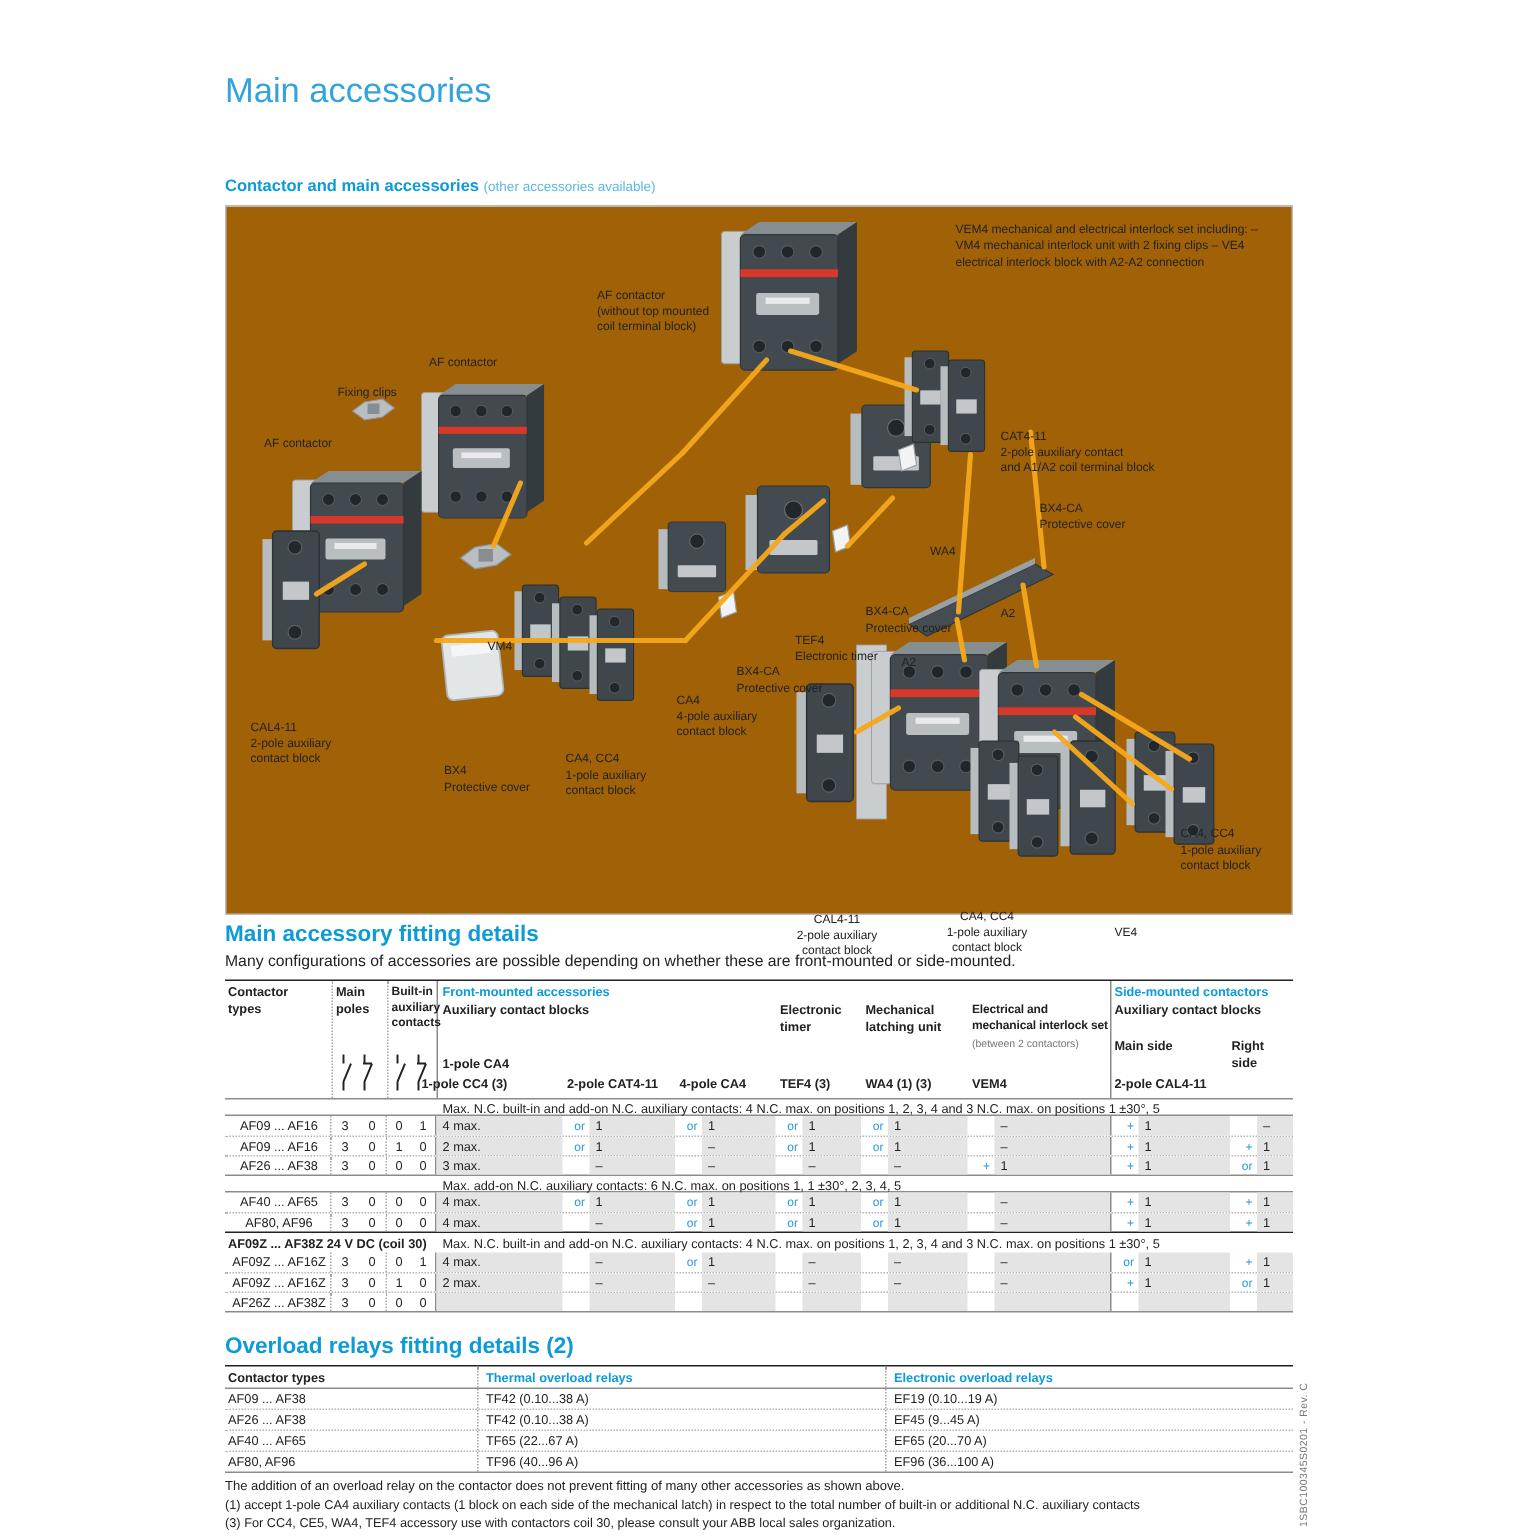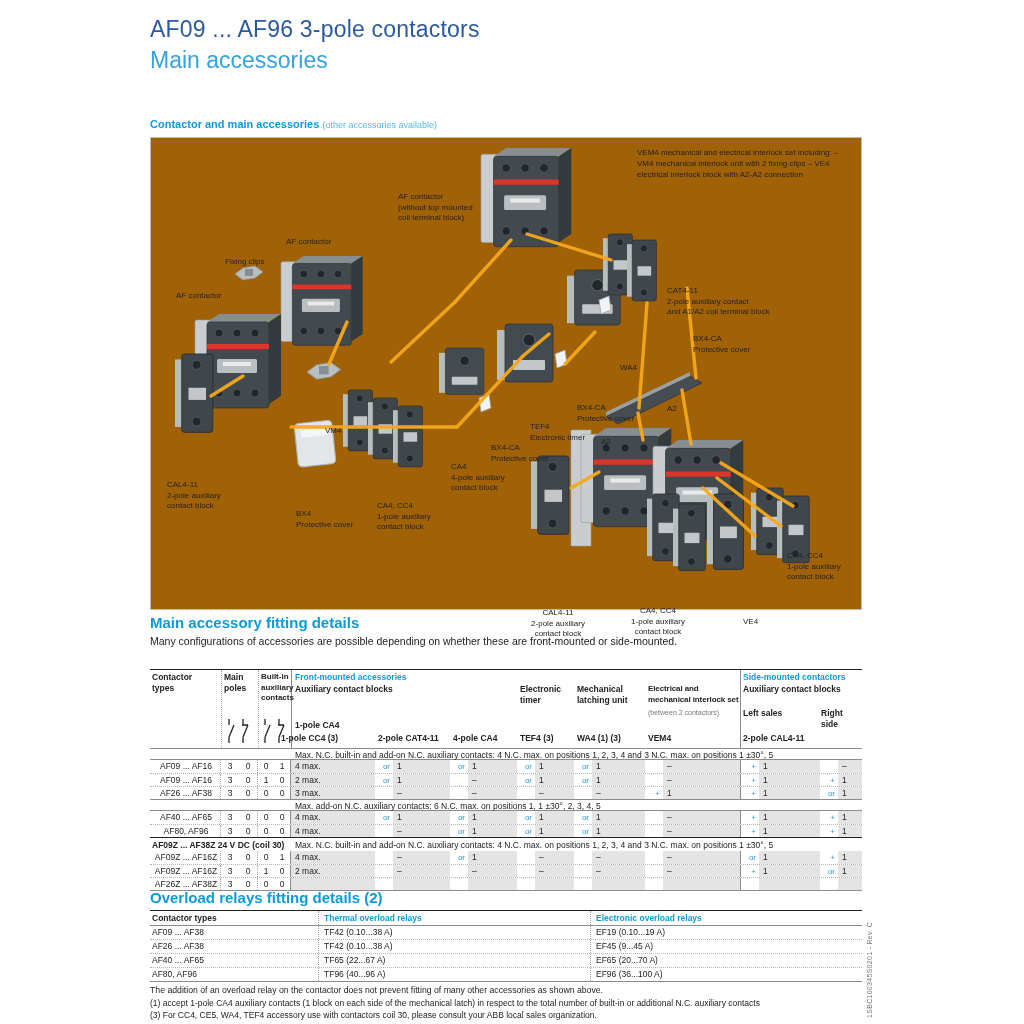--- a/index.html
+++ b/index.html
@@ -16,21 +16,21 @@
   .diagram{position:absolute;left:150px;top:137px;width:710px;height:471px;border:1px solid #bcbcbc;background:#a16207;}
   .dl{position:absolute;font-size:8px;line-height:10.5px;color:#222;}
   .dl b{font-weight:normal;margin-top:44px;}
   .dl .ln{display:block;}
   .dl.ctr{text-align:center;}
   .vemnote{position:absolute;left:486px;top:9px;width:220px;font-size:8px;line-height:11px;color:#222;}
   
   .sec-fit{position:absolute;left:150px;top:614px;width:712px;}
   .sec-ov{position:absolute;left:150px;top:889px;width:712px;}
   h3.secttl{margin:0 0 4px 0;font-size:15px;font-weight:bold;color:var(--blueSec);}
-  .intro{margin:0 0 22px 0;font-size:10.5px;color:#222;}
+  .intro{margin:0 0 6px 0;font-size:10.5px;color:#222;}
   
   .fit{width:712px;border-top:1.4px solid #222;border-bottom:1px solid #8c8c8c;box-sizing:border-box;}
   .fit-head{position:relative;height:78px;font-size:8.5px;box-sizing:border-box;}
   .fh{position:absolute;white-space:pre-line;line-height:10.5px;}
   .fh.b{font-weight:bold;}
   .fh.blue{color:var(--blueSec);font-weight:bold;}
   .fh.small{font-size:7px;color:#777;}
   .vline{position:absolute;top:0;height:78px;width:0;}
   .vdot{border-left:1px dotted #a8a8a8;}
   .vsol{border-left:1px solid #8c8c8c;}
@@ -64,21 +64,20 @@
   .fnotes{margin-top:2px;font-size:8.5px;line-height:12px;color:#222;}
   .fnotes div{margin:0;}
   .docnum{position:absolute;left:866px;top:886px;height:132px;writing-mode:vertical-rl;
           transform:rotate(180deg);font-size:7px;color:#777;letter-spacing:.3px;}
 </style>
 </head>
 <body>
 
 <div class="page">
 
-  <div class="h1">AF09 ... AF96  3-pole contactors</div>
   <div class="h2">Main accessories</div>
 
   <div class="dg-head">
     <b>Contactor and main accessories</b>
     <span class="sub">(other accessories available)</span>
   </div>
 
   <div class="diagram">
     <svg width="710" height="471" viewBox="0 0 710 471">
       <defs>
@@ -300,21 +299,21 @@
         <div class="fh small" style="left:498px;top:38px">(between 2 contactors)</div>
         <div class="fh b" style="left:145px;top:50px">1-pole CA4</div>
         <div class="fh b" style="left:131px;top:63px">1-pole CC4 (3)</div>
         <div class="fh b" style="left:228px;top:63px">2-pole CAT4-11</div>
         <div class="fh b" style="left:303px;top:63px">4-pole CA4</div>
         <div class="fh b" style="left:370px;top:63px">TEF4 (3)</div>
         <div class="fh b" style="left:427px;top:63px">WA4 (1) (3)</div>
         <div class="fh b" style="left:498px;top:63px">VEM4</div>
         <div class="fh blue" style="left:593px;top:2px">Side-mounted contactors</div>
         <div class="fh b" style="left:593px;top:14px">Auxiliary contact blocks</div>
-        <div class="fh b" style="left:593px;top:38px">Left sales</div>
+        <div class="fh b" style="left:593px;top:38px">Main side</div>
         <div class="fh b" style="left:671px;top:38px">Right side</div>
         <div class="fh b" style="left:593px;top:63px">2-pole CAL4-11</div>
 
         <svg class="fh" style="left:74px;top:48px" width="28" height="26" viewBox="0 0 28 26">
           <g stroke="#222" stroke-width="1.3" fill="none">
             <path d="M5 1 V7 M5 19 V25 M5 19 L10 7"></path>
             <path d="M19 1 V7 M19 19 V25 M19 19 L24 7 M24 7 H18"></path>
           </g>
         </svg>
         <svg class="fh" style="left:110px;top:48px" width="28" height="26" viewBox="0 0 28 26">

